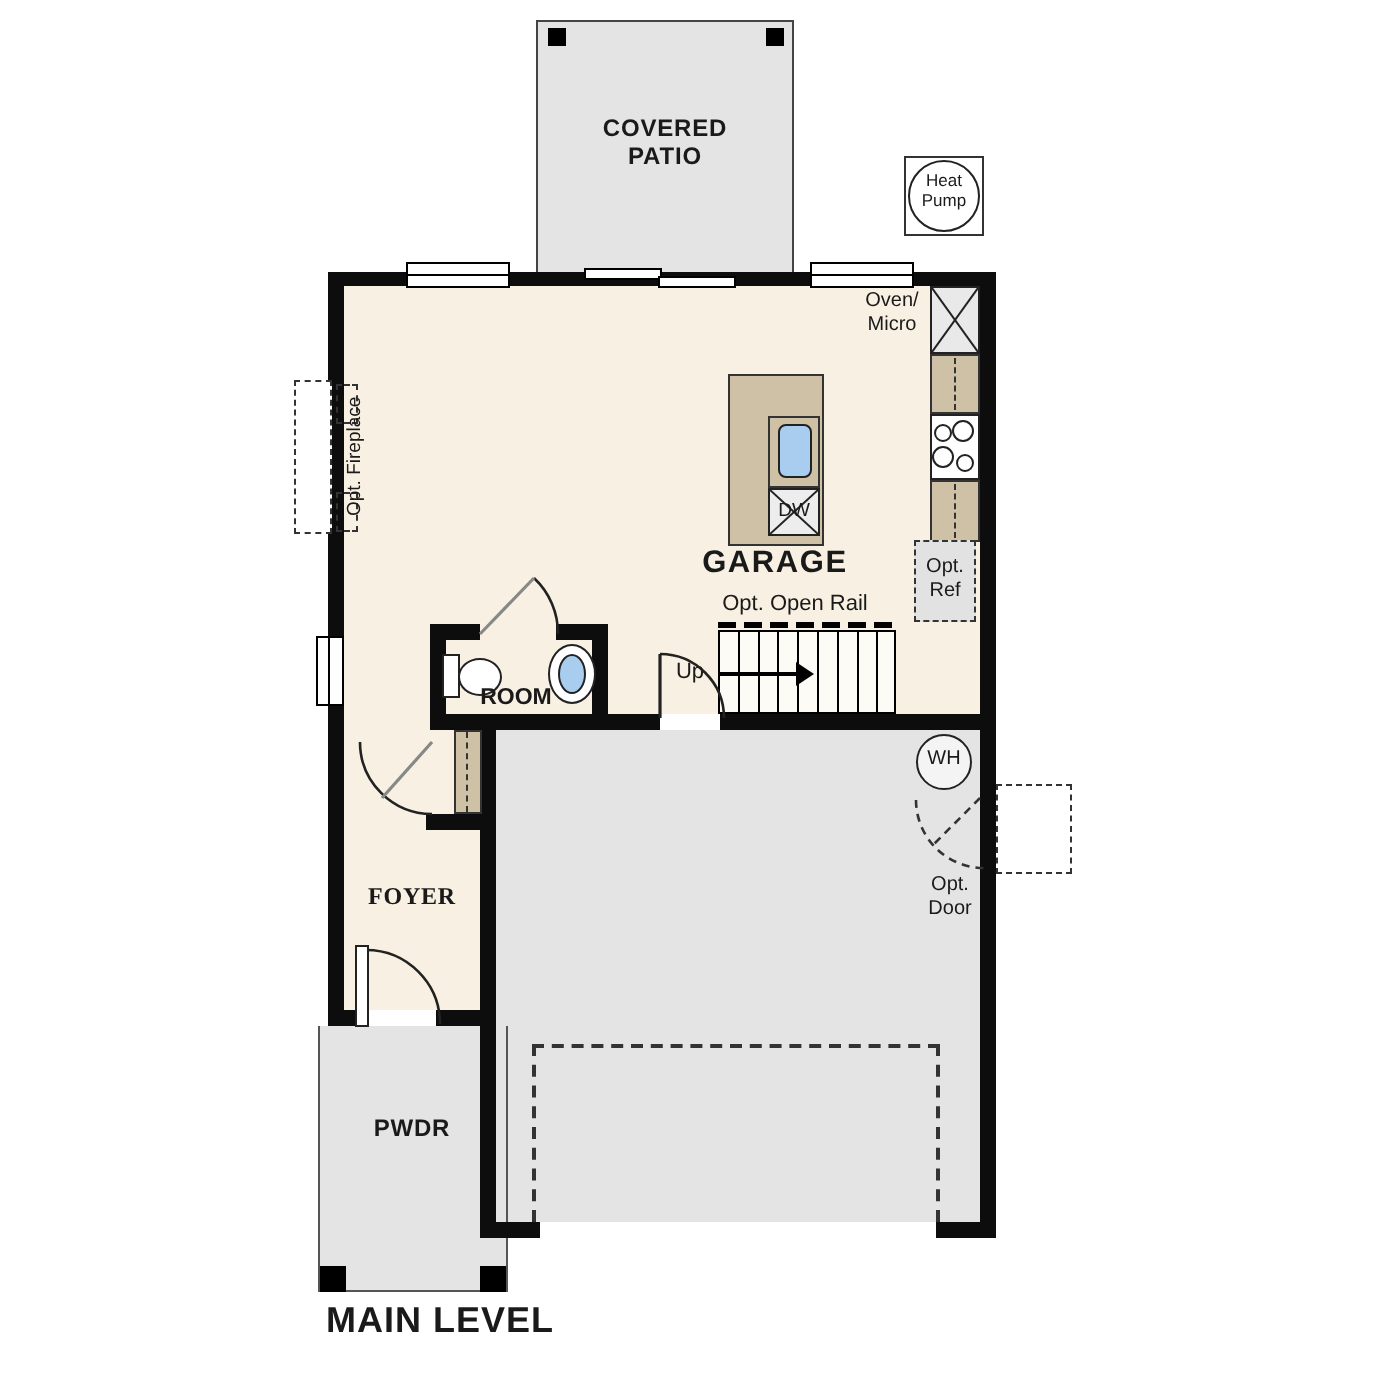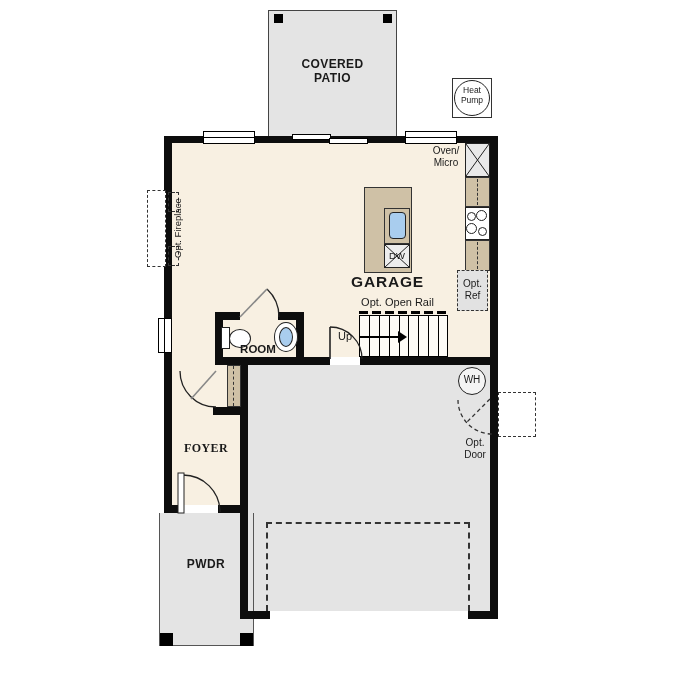--- a/index.html
+++ b/index.html
@@ -153,14 +153,15 @@
   <div class="lbl" style="left:452px;top:437px;width:46px;font-size:10px;">Opt.
 Door</div>
 
   <div class="circ" style="left:458px;top:367px;width:28px;height:28px;background:#f4f4f4;border-width:1.5px;"></div>
   <div class="lbl" style="left:458px;top:374px;width:28px;font-size:10px;">WH</div>
   <div class="abs" style="left:266px;top:522px;width:204px;height:89px;border:2px dashed #333;border-bottom:none;"></div>
 
   <div class="lbl b" style="left:320px;top:273px;width:135px;font-size:15.5px;letter-spacing:.8px;">GARAGE</div>
   <div class="lbl b" style="left:172px;top:441px;width:68px;font-size:12px;letter-spacing:.4px;font-family:Liberation Serif, serif;">FOYER</div>
   <div class="lbl b" style="left:162px;top:557px;width:88px;font-size:12px;letter-spacing:.4px;">PWDR</div>
+  <div class="lbl b" style="left:148px;top:650px;width:144px;font-size:18px;letter-spacing:.5px;">MAIN LEVEL</div>
 
 </div>
 
 </body></html>

